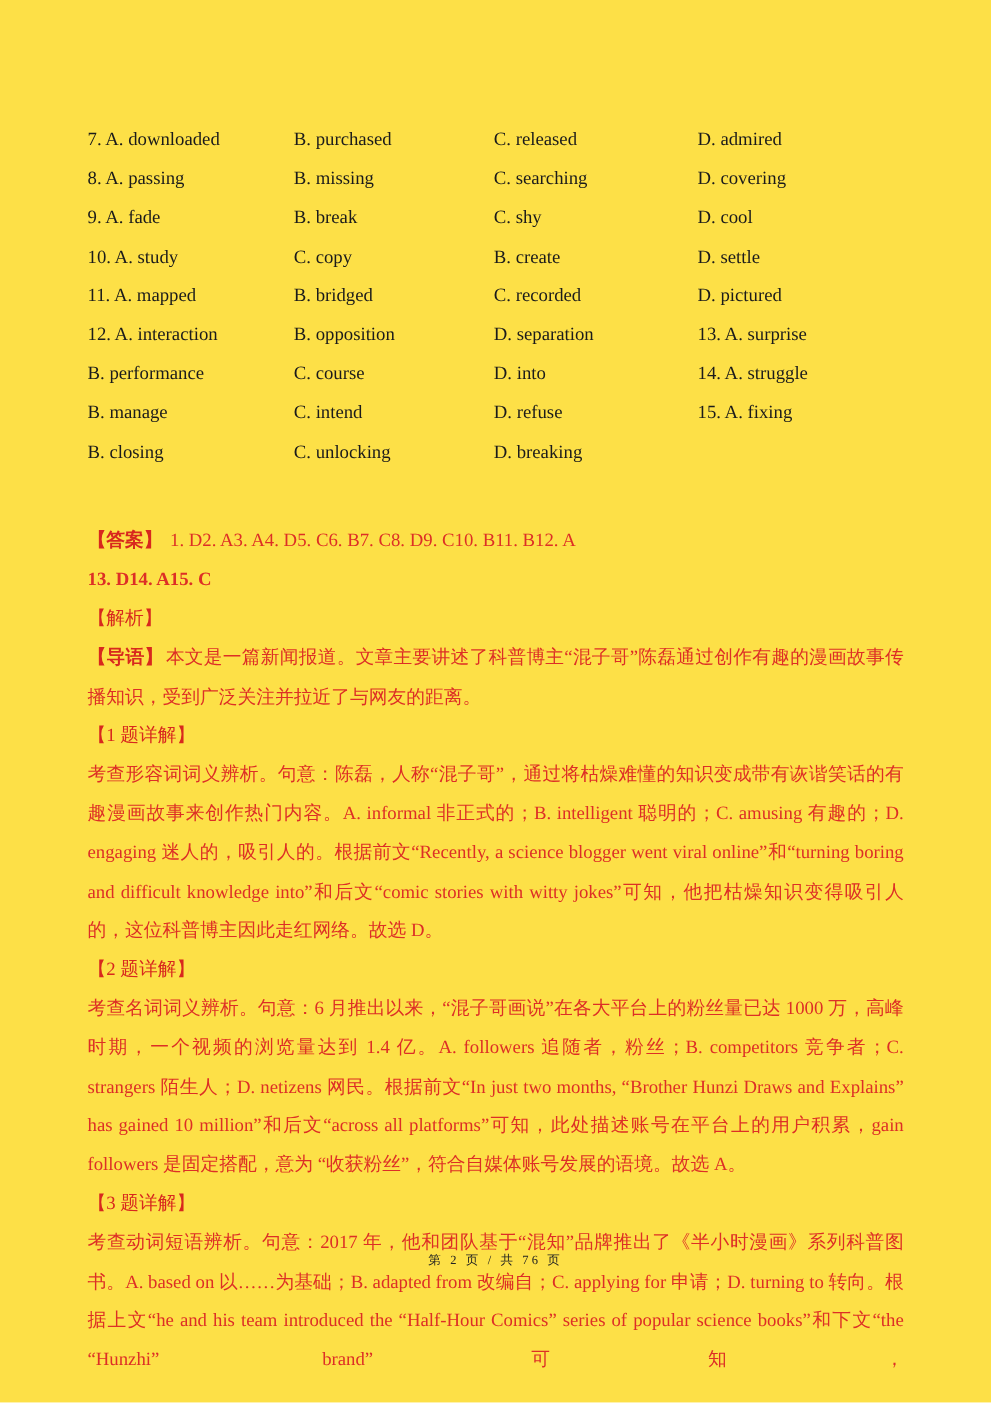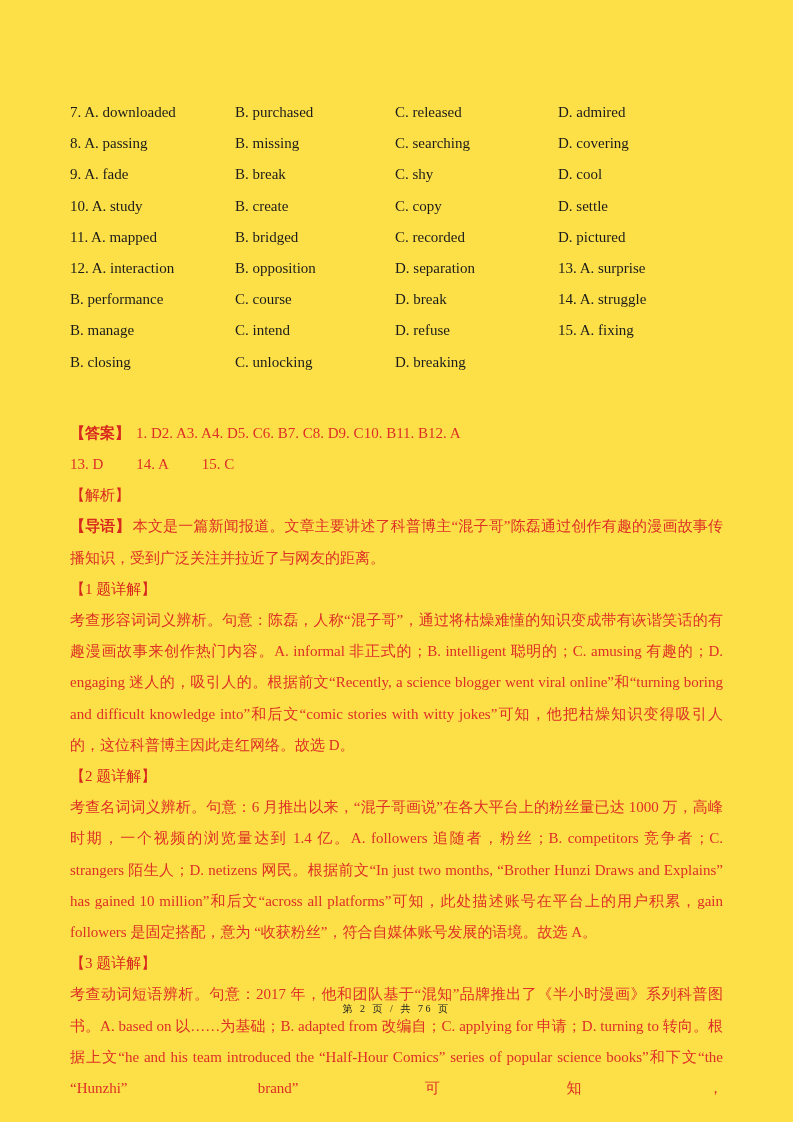--- a/index.html
+++ b/index.html
@@ -27,21 +27,21 @@
     display:grid;
     grid-template-columns:165px 160px 163px 1fr;
   }
   .opt-cell{
     white-space:nowrap;
     color:#1b1b1b;
   }
   .label{font-weight:bold;color:#d8281e;}
   .ans-line1{display:flex;align-items:baseline;}
   .ans-line1 .ans-items{flex:1;display:flex;justify-content:flex-start;padding-left:6px;margin-top:40px;}
-  .ans-line2{display:flex;gap:33px;}
+  .ans-line2{display:flex;font-weight:bold;}
   .ans-item{white-space:nowrap;color:#dd2f26;}
   
   .heading-line{font-weight:normal;color:#d8281e;}
   .para{
     margin:0;
     text-align:justify;
     color:#dd2f26;
   }
   .para.cont{text-align-last:justify;}
   .para .label{padding-right:2px;}
@@ -74,37 +74,37 @@
       <span class="opt-cell">B. missing</span>
       <span class="opt-cell">C. searching</span>
       <span class="opt-cell">D. covering</span>
 
       <span class="opt-cell">9. A. fade</span>
       <span class="opt-cell">B. break</span>
       <span class="opt-cell">C. shy</span>
       <span class="opt-cell">D. cool</span>
 
       <span class="opt-cell">10. A. study</span>
+      <span class="opt-cell">C. copy</span>
       <span class="opt-cell">B. create</span>
-      <span class="opt-cell">C. copy</span>
       <span class="opt-cell">D. settle</span>
 
       <span class="opt-cell">11. A. mapped</span>
       <span class="opt-cell">B. bridged</span>
       <span class="opt-cell">C. recorded</span>
       <span class="opt-cell">D. pictured</span>
 
       <span class="opt-cell">12. A. interaction</span>
       <span class="opt-cell">B. opposition</span>
       <span class="opt-cell">D. separation</span>
 
       <span class="opt-cell">13. A. surprise</span>
       <span class="opt-cell">B. performance</span>
       <span class="opt-cell">C. course</span>
-      <span class="opt-cell">D. break</span>
+      <span class="opt-cell">D. into</span>
 
       <span class="opt-cell">14. A. struggle</span>
       <span class="opt-cell">B. manage</span>
       <span class="opt-cell">C. intend</span>
       <span class="opt-cell">D. refuse</span>
 
       <span class="opt-cell">15. A. fixing</span>
       <span class="opt-cell">B. closing</span>
       <span class="opt-cell">C. unlocking</span>
       <span class="opt-cell">D. breaking</span>

